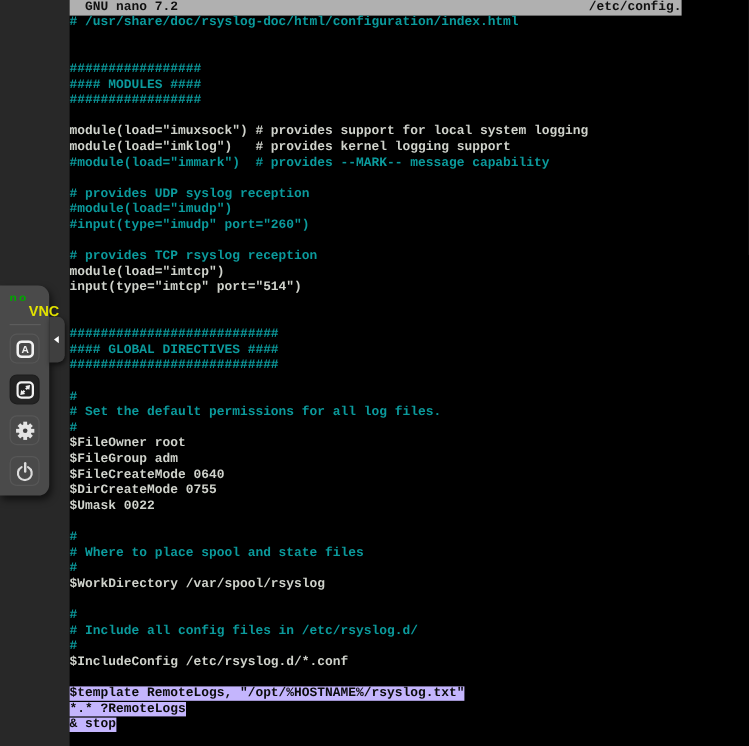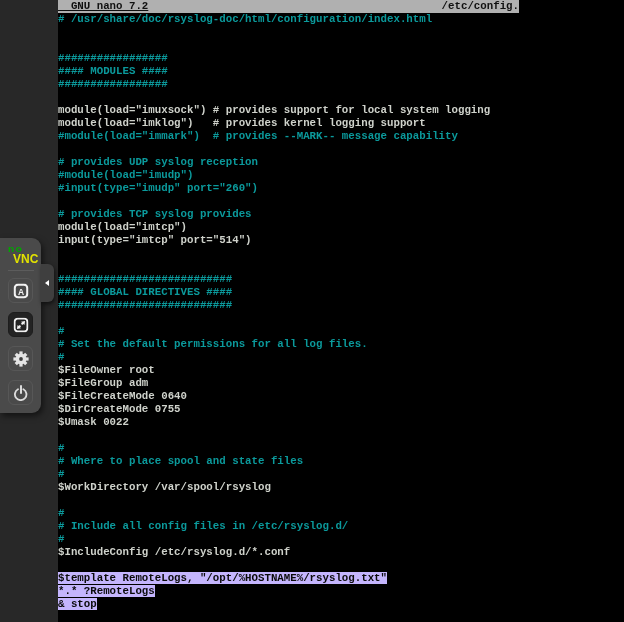--- a/index.html
+++ b/index.html
@@ -1,33 +1,33 @@
 <!DOCTYPE html>
 <html><head>
 <meta charset="utf-8">
 <style>
   html,body{margin:0;padding:0;}
   body{width:624px;height:622px;background:#282828;overflow:hidden;position:relative;}
   #term{position:absolute;left:58px;top:0;width:566px;height:622px;background:#000;}
-  #titlebar{position:absolute;left:0;top:0;width:461px;height:13px;background:#b0b0b0;color:#101010;
-    font:bold 10.75px/13px "Liberation Mono",monospace;white-space:pre;text-decoration:underline;}
+  #titlebar{position:absolute;left:0;top:0;width:510px;height:13px;background:#b0b0b0;color:#101010;
+    font:bold 10.75px/13px "Liberation Mono",monospace;white-space:pre;}
   #titleright{position:absolute;right:0;top:0;}
   #text{position:absolute;left:0;top:13px;margin:0;font:bold 10.75px/13px "Liberation Mono",monospace;
     color:#cfd2cb;white-space:pre;}
   .c{color:#0b9a9c;}
   .h{background:#c4b5fd;color:#0a0a0a;}
   #panel{position:absolute;left:0;top:238px;width:41px;height:175px;background:#4a4a4a;
     border-radius:0 9px 9px 0;box-shadow:2px 3px 6px rgba(0,0,0,0.55);}
   #handle{position:absolute;left:41px;top:264px;width:13px;height:38px;background:#3f3f3f;
     border-radius:0 6px 6px 0;box-shadow:1px 2px 4px rgba(0,0,0,0.6);}
   #handle .tri{position:absolute;left:4px;top:15.5px;width:0;height:0;
     border-top:3.2px solid transparent;border-bottom:3.2px solid transparent;border-right:4.6px solid #fff;}
   .lg{position:absolute;font-family:"Liberation Sans",sans-serif;font-weight:bold;white-space:pre;}
   #logo-no{left:8px;top:243.5px;font-size:10px;line-height:10px;letter-spacing:1.7px;color:#00a800;transform:scale(1,0.85);transform-origin:0 50%;}
-  #logo-vnc{left:13px;top:253px;font-size:12px;line-height:12px;letter-spacing:0;color:#e2e200;}
+  #logo-vnc{left:24px;top:253px;font-size:12px;line-height:12px;letter-spacing:0;color:#e2e200;}
   #sep{position:absolute;left:8px;top:270px;width:26px;height:1px;background:#5c5c5c;}
   .btn{position:absolute;left:8px;width:25px;height:25px;border-radius:6px;
     background:#4a4a4a;border:1px solid #575757;box-sizing:border-box;}
   .btn svg{position:absolute;left:50%;top:50%;transform:translate(-50%,-50%);}
   #btn1{top:278px;}
   #btn2{top:312px;background:#232323;border-color:#1d1d1d;}
   #btn3{top:346px;}
   #btn4{top:380px;}
 </style>
 </head>
@@ -42,21 +42,21 @@
 #################</span>
 
 module(load="imuxsock") # provides support for local system logging
 module(load="imklog")   # provides kernel logging support
 <span class="c">#module(load="immark")  # provides --MARK-- message capability</span>
 
 <span class="c"># provides UDP syslog reception
 #module(load="imudp")
 #input(type="imudp" port="260")</span>
 
-<span class="c"># provides TCP syslog provides</span>
+<span class="c"># provides TCP rsyslog reception</span>
 module(load="imtcp")
 input(type="imtcp" port="514")
 
 
 <span class="c">###########################
 #### GLOBAL DIRECTIVES ####
 ###########################</span>
 
 <span class="c">#
 # Set the default permissions for all log files.

